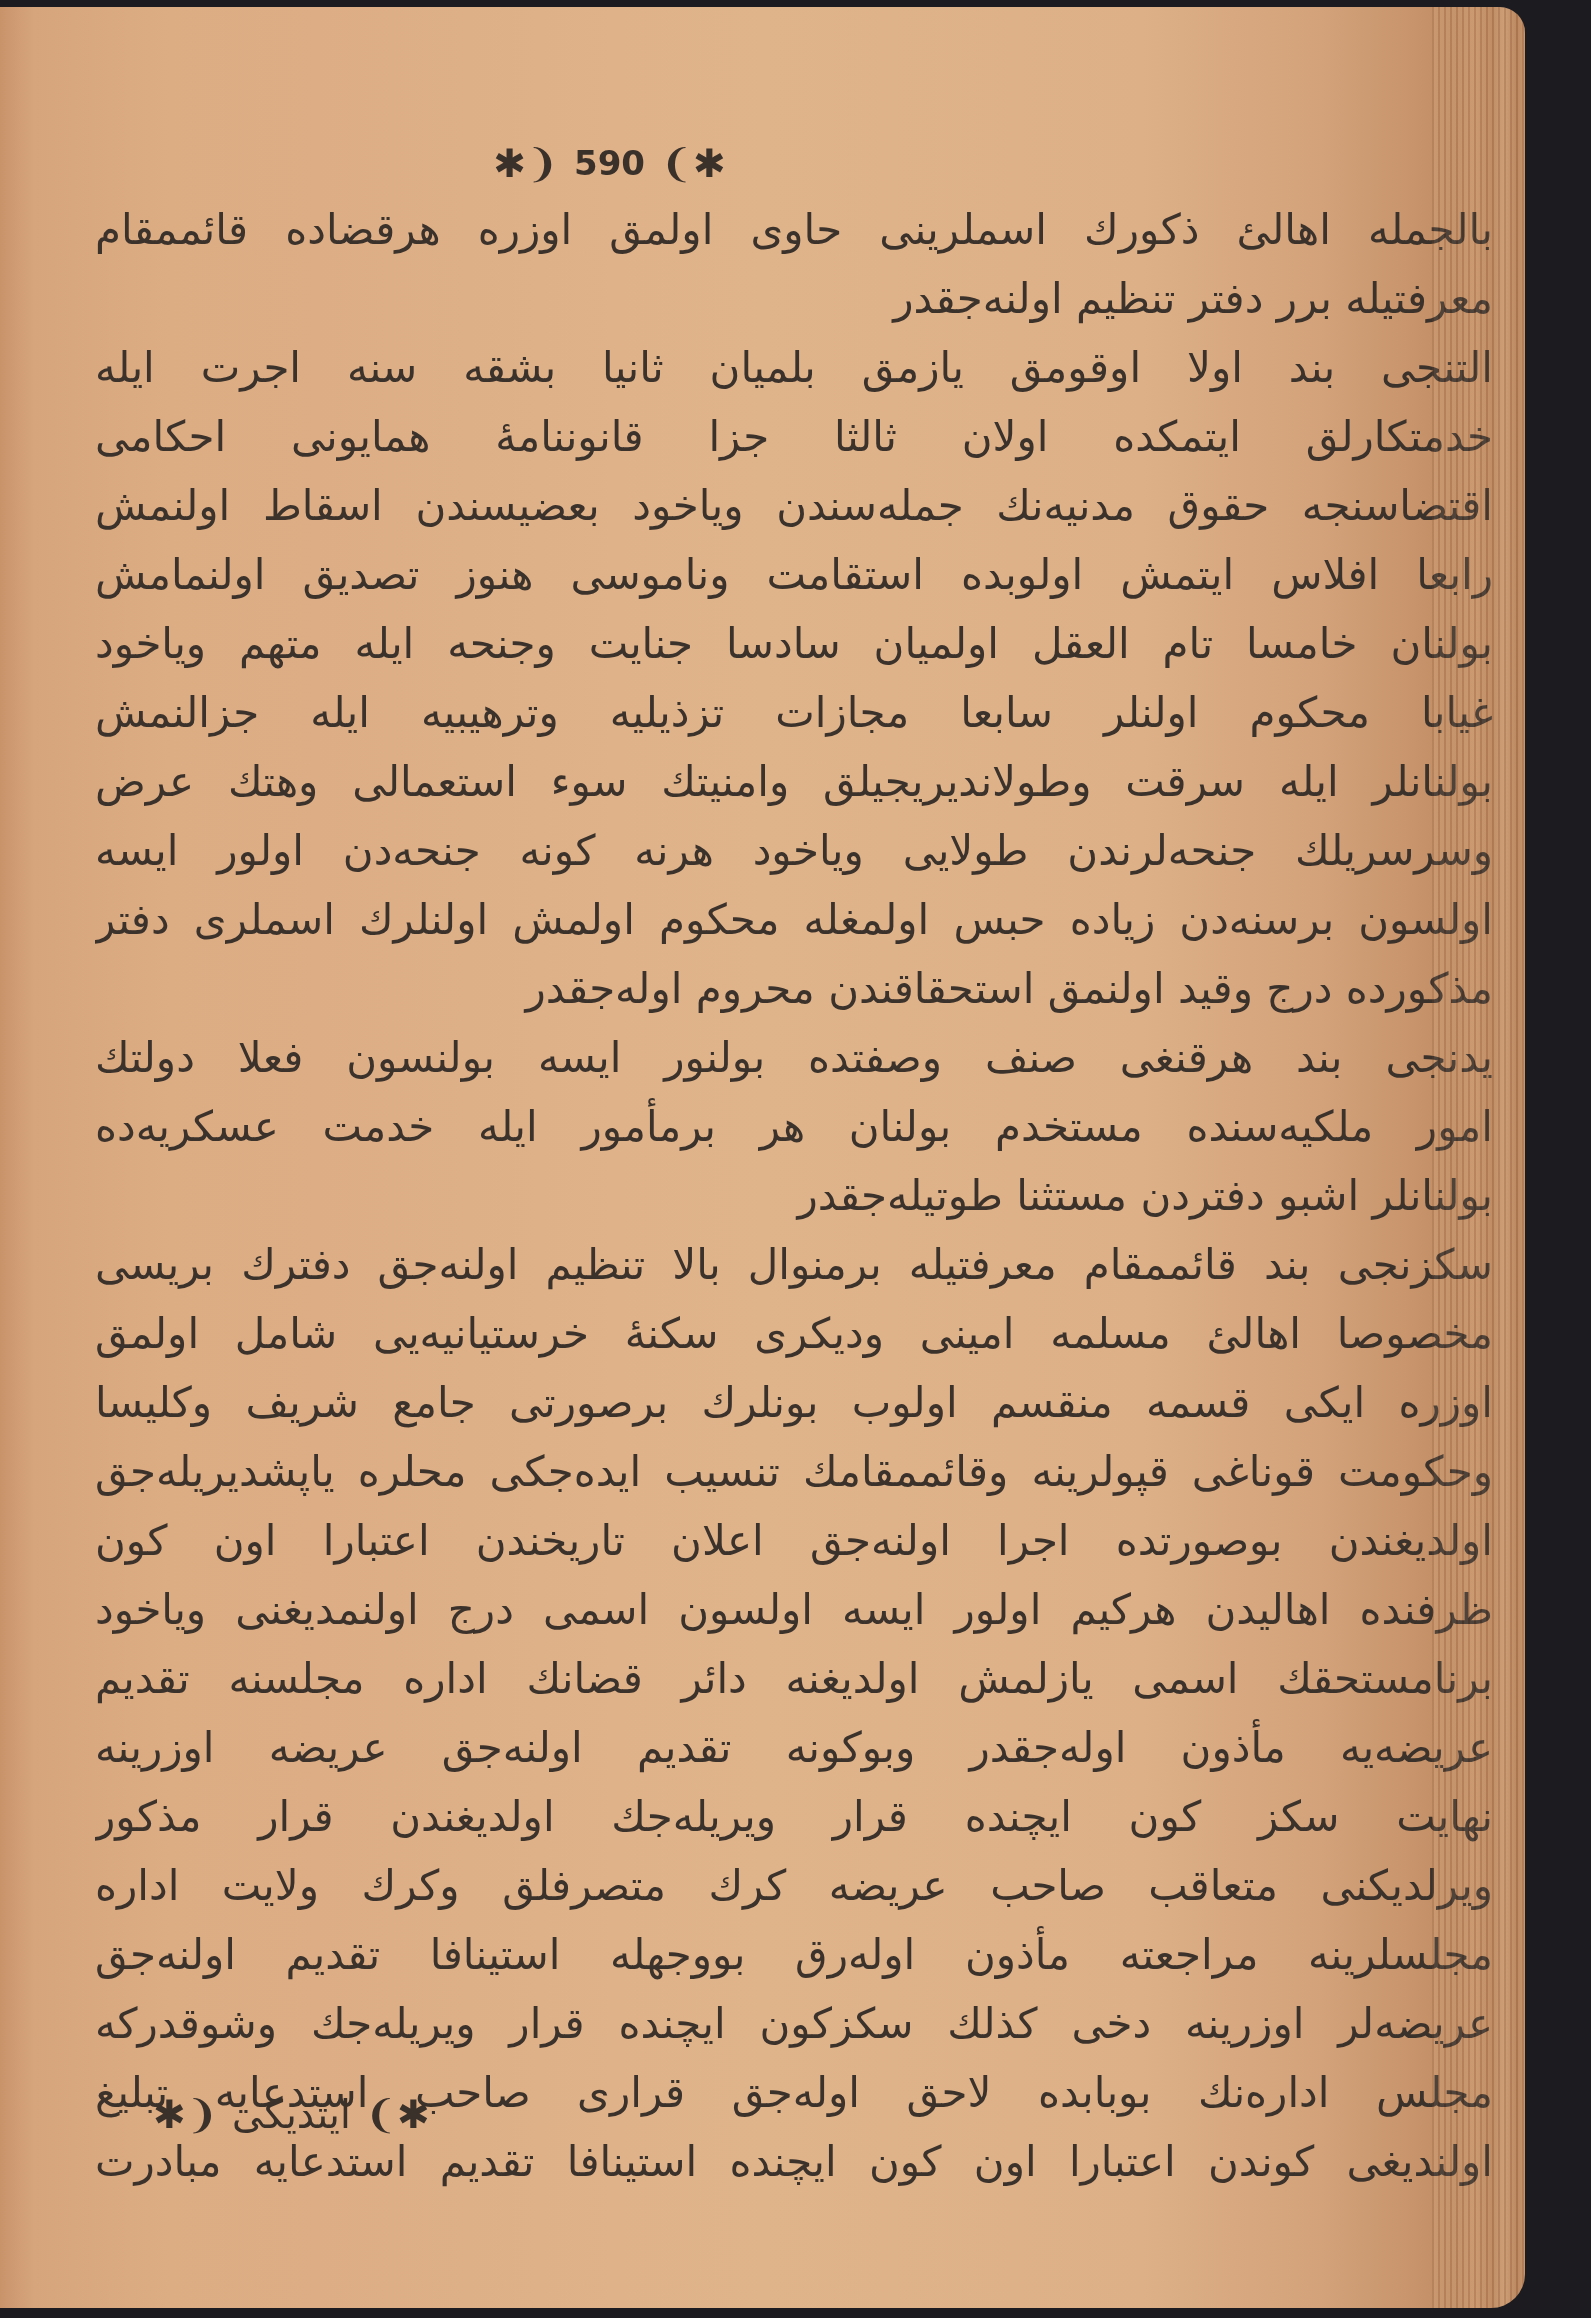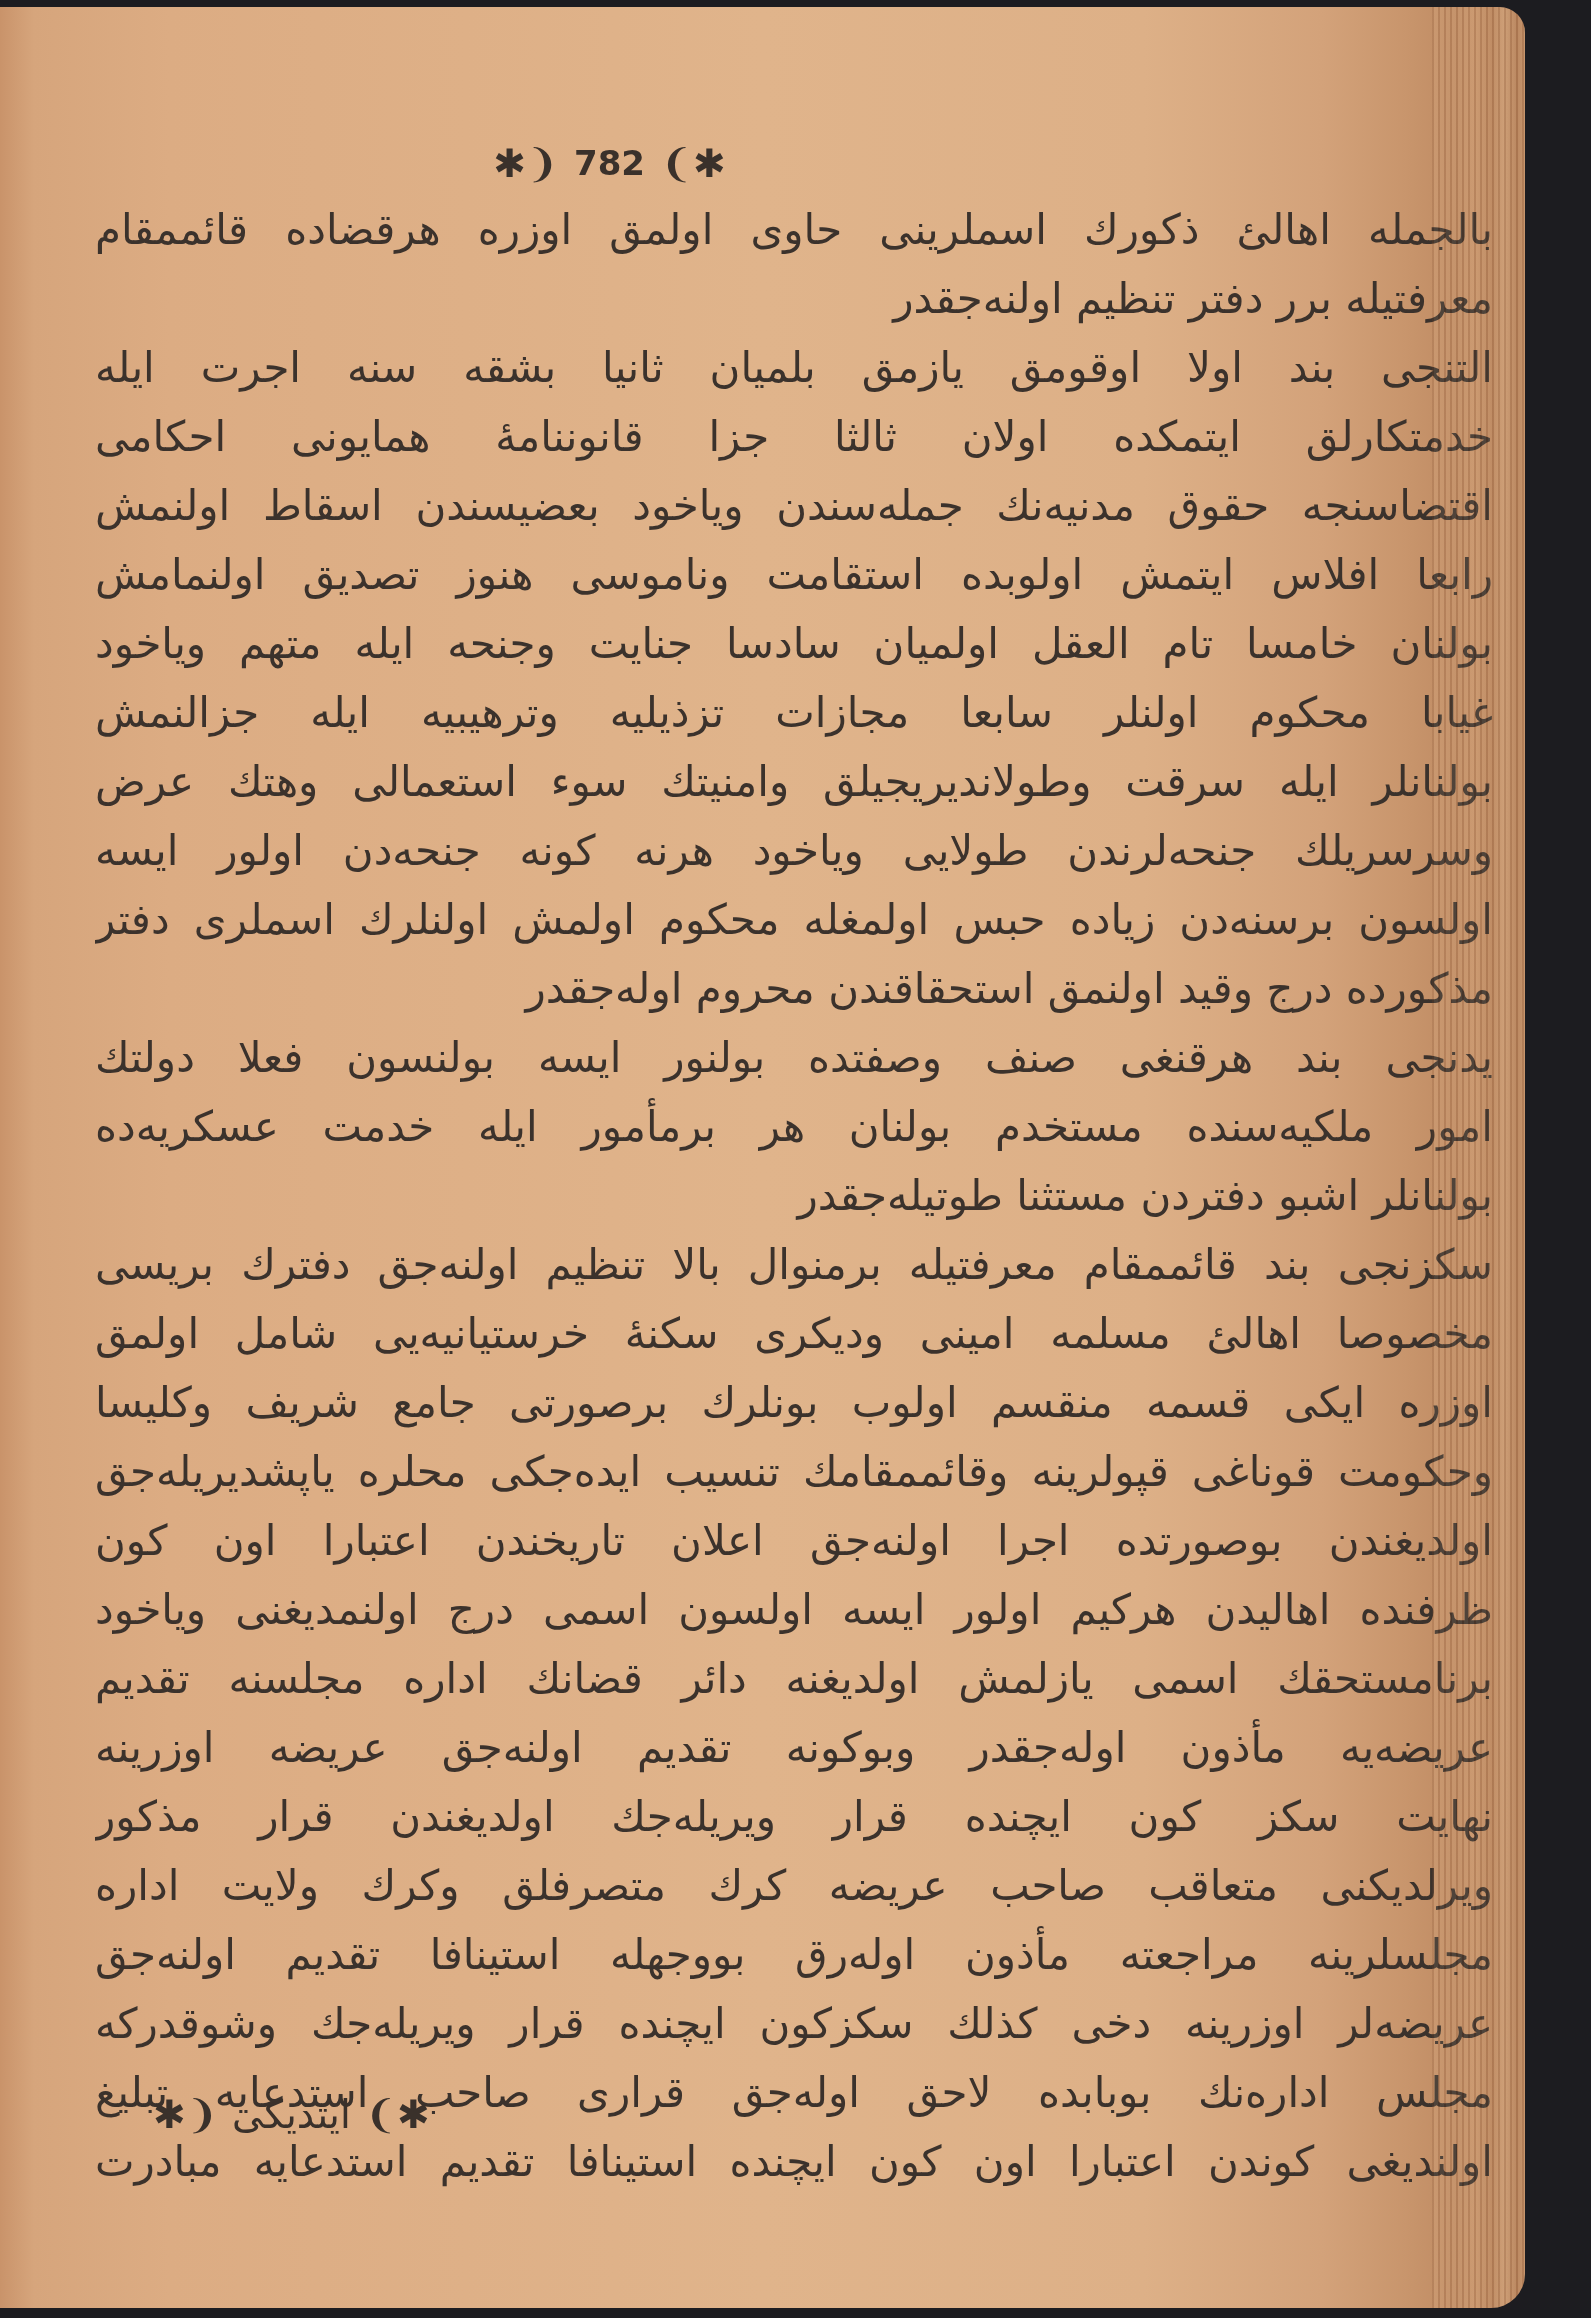--- a/index.html
+++ b/index.html
@@ -54,21 +54,21 @@
   .catchword { font-size: 39px; font-family: "DejaVu Sans", sans-serif; }
 </style>
 </head>
 <body>
 
 <div class="scan">
   <div class="page">
 
     <div class="header">
       <span class="orn">✱❩</span>
-      <span class="pagenum">782</span>
+      <span class="pagenum">590</span>
       <span class="orn">❨✱</span>
     </div>
 
     <div class="body-text" id="body-text">
         <div class="line">بالجمله اهالئ ذكورك اسملرینی حاوی اولمق اوزره هرقضاده قائممقام</div>
         <div class="line short">معرفتیله برر دفتر تنظیم اولنه‌جقدر</div>
         <div class="line">التنجی بند   اولا اوقومق یازمق بلمیان   ثانیا   بشقه سنه اجرت ایله</div>
         <div class="line">خدمتكارلق ایتمكده اولان   ثالثا   جزا قانوننامهٔ همایونی احكامی</div>
         <div class="line">اقتضاسنجه حقوق مدنیه‌نك جمله‌سندن ویاخود بعضیسندن اسقاط اولنمش</div>
         <div class="line">رابعا   افلاس ایتمش اولوبده استقامت وناموسی هنوز تصدیق اولنمامش</div>

